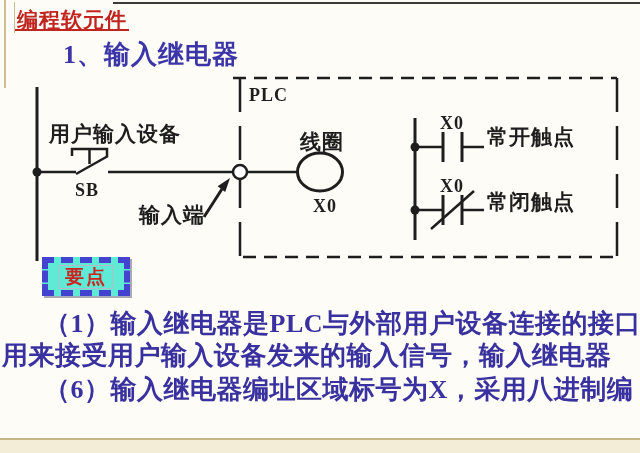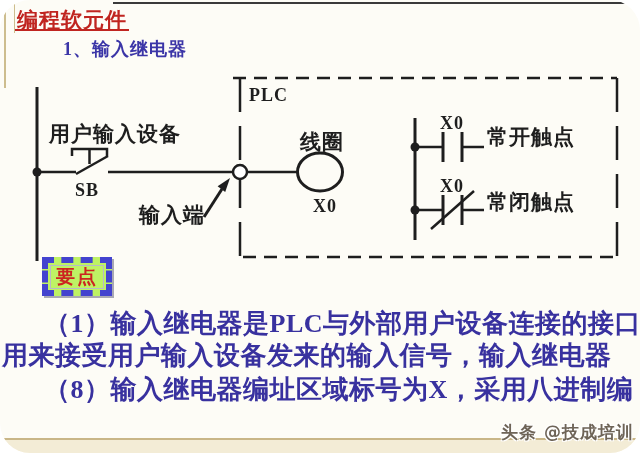--- a/index.html
+++ b/index.html
@@ -1,45 +1,45 @@
 <!DOCTYPE html>
 <html><head>
 <meta charset="utf-8">
 <style>
   * { margin:0; padding:0; box-sizing:border-box; }
   html,body { width:640px; height:453px; }
   body { font-family:"Liberation Serif","DejaVu Serif",serif; }
   .slide {
     position:relative; width:640px; height:453px;
-    background:#fdfcf6; overflow:hidden;border-radius:30px;
+    background:#fdfcf6; overflow:hidden;
   }
   
   .top-rule { position:absolute; left:113px; top:2px; width:527px; height:2px; background:#3a3a3a; }
   
   .edge-line { position:absolute; left:4px; top:0; width:2px; height:88px; background:#cdbd8e; }
   .title-left-line { position:absolute; left:14px; top:2px; width:1px; height:31px; background:#cdbd8e; }
   
   .page-title {
     position:absolute; left:17px; top:6px;
     font-size:21px; font-weight:bold; color:#c02520; letter-spacing:1px;
   }
   .title-underline { position:absolute; left:15px; top:29px; width:114px; height:2px; background:#c02520; }
   .subtitle {
     position:absolute; left:63px; top:37px;
-    font-size:18px; font-weight:bold; color:#3b35a7; letter-spacing:1px;
+    font-size:26px; font-weight:bold; color:#3b35a7; letter-spacing:1px;
   }
   
   .diagram { position:absolute; left:0; top:75px; }
   .diagram text { fill:#1e1e1e; font-weight:bold; font-family:"Liberation Serif","DejaVu Serif",serif; }
   .lbl-cjk { font-size:21px; letter-spacing:1px; }
   .lbl-ref { font-size:18px; letter-spacing:1px; }
   
   .badge {
-    position:absolute; left:42px; top:257px; width:70px; height:39px;
-    background:#bef264; border:6px dashed #4343cf;
+    position:absolute; left:42px; top:257px; width:88px; height:39px;
+    background:#5eead4; border:6px dashed #4343cf;
     box-shadow:2px 2px 0 #a9a9b4;
     display:flex; align-items:center; justify-content:center;
   }
   .badge-inner {
     border:1px solid #b9b9c9; padding:0 5px; line-height:22px;
     font-size:19px; font-weight:bold; color:#cc2420; letter-spacing:2px;
   }
   
   .body-line {
     position:absolute; font-size:26px; font-weight:600; color:#38319f;
@@ -139,18 +139,17 @@
     <text class="lbl-ref" x="452" y="117" text-anchor="middle">X0</text>
     <text class="lbl-cjk" x="487" y="134">常闭触点</text>
   </svg>
 
   <div class="badge">
     <span class="badge-inner">要点</span>
   </div>
 
   <div class="body-line p1l1">（1）输入继电器是PLC与外部用户设备连接的接口，</div>
   <div class="body-line p1l2">用来接受用户输入设备发来的输入信号，输入继电器</div>
-  <div class="body-line p2l1">（8）输入继电器编址区域标号为X，采用八进制编</div>
+  <div class="body-line p2l1">（6）输入继电器编址区域标号为X，采用八进制编</div>
 
   <div class="footer-band"></div>
-  <div class="watermark">头条 @技成培训</div>
 
 </div>
 
 </body></html>

